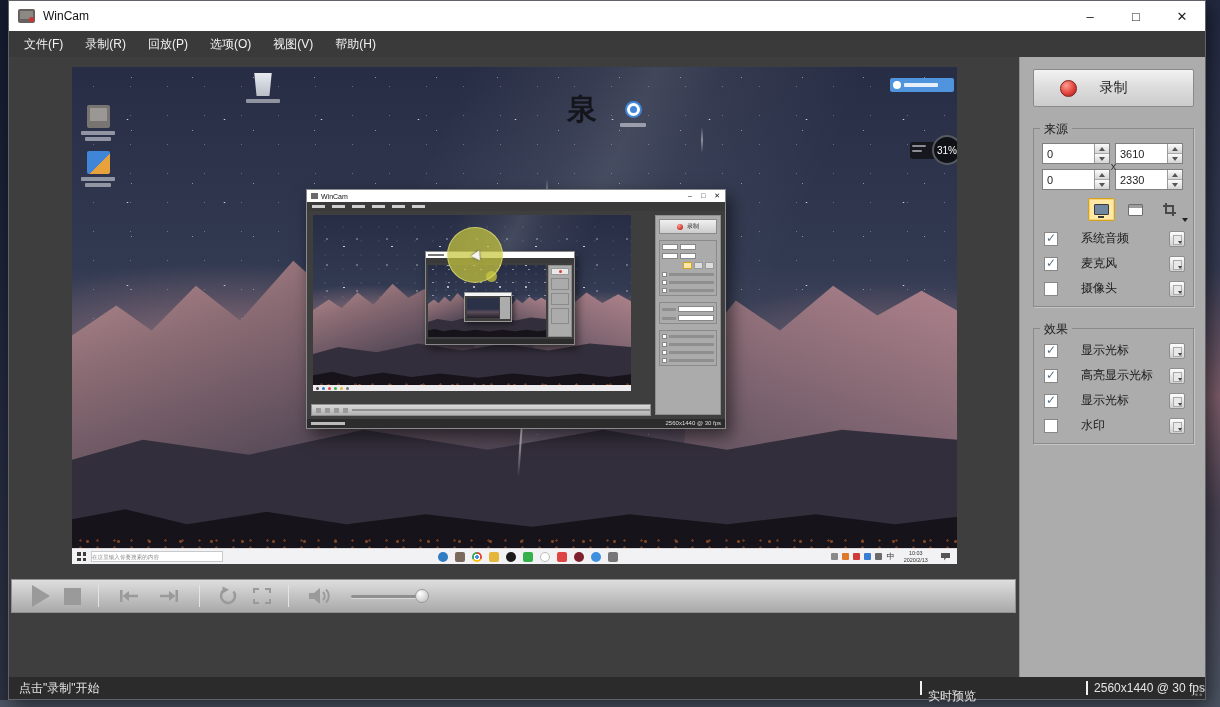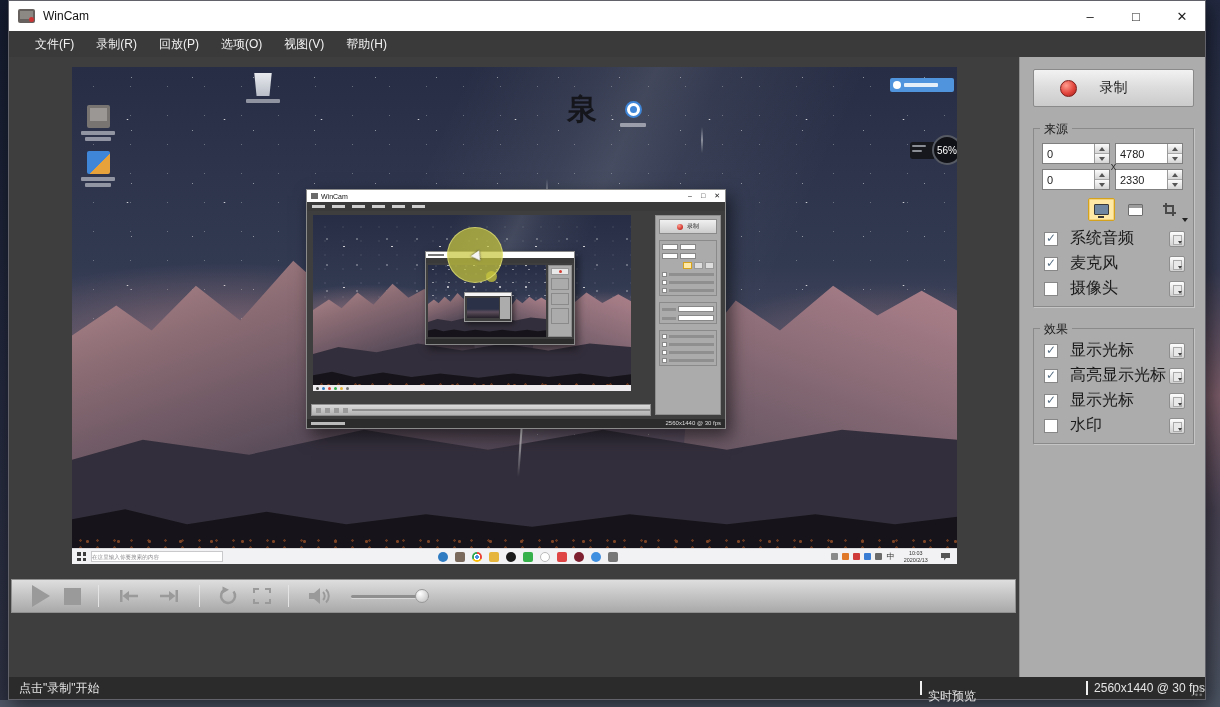--- a/index.html
+++ b/index.html
@@ -19,21 +19,21 @@
 
   .titlebar{ height:30px; background:#fff; display:flex; align-items:center; flex:0 0 auto; }
   .app-icon{ width:17px; height:14px; margin-left:9px; background:#66615f; border-radius:2px; position:relative; }
   .app-icon::before{ content:""; position:absolute; left:2px; top:2px; right:2px; bottom:4px; background:#8c8884; }
   .app-icon::after{ content:""; position:absolute; right:1px; bottom:1px; width:5px; height:5px; background:#c33; border-radius:50%; }
   .title-text{ margin-left:8px; font-size:12px; color:#111; }
   .win-btns{ margin-left:auto; display:flex; height:100%; }
   .win-btn{ width:46px; height:100%; display:flex; align-items:center; justify-content:center;
     font-size:13px; color:#222; cursor:default; }
 
-  .menubar{ height:26px; background:#3a3a3a; display:flex; align-items:center; padding-left:15px; flex:0 0 auto; }
+  .menubar{ height:26px; background:#3a3a3a; display:flex; align-items:center; padding-left:4px; flex:0 0 auto; }
   .menu-item{ color:#f2f2f2; font-size:12px; padding:4px 11px; }
 
   .main{ flex:1; display:flex; min-height:0; }
   .work-area{ flex:1; position:relative; background:#3e3e3e; }
   
   .panel{ width:186px; background:#acacac; border-left:1px solid #8d8d8d; position:relative; padding:12px 11px 0 13px; }
 
   .record-btn{ width:100%; height:38px; background:linear-gradient(#f2f2f2,#dcdcdc 50%,#cbcbcb);
     border:1px solid #8a8a8a; border-radius:2px; position:relative;
     display:flex; align-items:center; justify-content:center; }
@@ -68,21 +68,21 @@
   .ic-window::before{ content:""; position:absolute; left:0; top:0; right:0; height:3px; background:#9c9c9c; }
   .ic-crop{ width:13px; height:13px; position:relative; }
   .ic-crop::before{ content:""; position:absolute; left:2px; top:0; bottom:2px; right:0; border-left:2px solid #4a4a4a; border-bottom:2px solid #4a4a4a; }
   .ic-crop::after{ content:""; position:absolute; left:0; top:2px; right:2px; bottom:0; border-top:2px solid #4a4a4a; border-right:2px solid #4a4a4a; }
   .crop-arrow{ position:absolute; right:-6px; bottom:-2px; width:0; height:0;
     border-left:3.5px solid transparent; border-right:3.5px solid transparent; border-top:4px solid #222; }
 
   .cb-row{ display:flex; align-items:center; margin:0 0 10px 2px; height:15px; }
   .cb{ width:14px; height:14px; background:#fff; border:1px solid #878787; position:relative; flex:0 0 auto; }
   .cb.checked::after{ content:"✓"; position:absolute; left:1px; top:-2px; font-size:12px; font-weight:bold; color:#5a7186; }
-  .cb-label{ font-size:16px; color:#1a1a1a; margin-left:12px; }
+  .cb-label{ font-size:12px; color:#1a1a1a; margin-left:23px; }
   .mini-btn{ margin-left:auto; width:16px; height:16px; background:linear-gradient(#fdfdfd,#d0d0d0);
     border:1px solid #8f8f8f; border-radius:2px; position:relative; }
   .mini-btn::before{ content:""; position:absolute; left:3px; top:3px; width:7px; height:8px; background:#e9e9e9; border:1px solid #aaa; }
   .mini-btn::after{ content:""; position:absolute; right:2px; bottom:2px; width:0; height:0;
     border-left:2.5px solid transparent; border-right:2.5px solid transparent; border-top:3.5px solid #444; }
 
   .combo-row{ display:flex; align-items:center; justify-content:flex-end; margin-bottom:8px; }
   .combo-label{ font-size:12px; color:#1a1a1a; margin-right:6px; }
   .combo{ width:66px; height:21px; display:flex; border:1px solid #7f7f7f; background:#fff; }
   .combo .cval{ flex:1; font-size:11px; color:#222; padding:4px 0 0 5px; }
@@ -320,21 +320,21 @@
 
         <div class="badge">
           <div class="bdot"></div>
             <div class="bbar"></div>
         </div>
         <div class="batt-widget">
           <div class="batt-pill">
               <i style="width:14px;"></i>
               <i style="width:10px;"></i>
             </div>
-          <div class="batt-circle">56%</div>
+          <div class="batt-circle">31%</div>
         </div>
 
         <div class="nw">
           <div class="nw-title">
             <div class="nw-ico"></div>
             <span>WinCam</span>
             <div class="nw-ctl">
               <span>–</span>
               <span>□</span>
               <span>✕</span>
@@ -583,21 +583,21 @@
               <div class="btns">
                   <div class="sb">
                     <i class="tri-up"></i>
                   </div>
                   <div class="sb">
                     <i class="tri-dn"></i>
                   </div>
                 </div>
             </div>
             <div class="spin">
-              <div class="val">4780</div>
+              <div class="val">3610</div>
               <div class="btns">
                   <div class="sb">
                     <i class="tri-up"></i>
                   </div>
                   <div class="sb">
                     <i class="tri-dn"></i>
                   </div>
                 </div>
             </div>
           </div>

